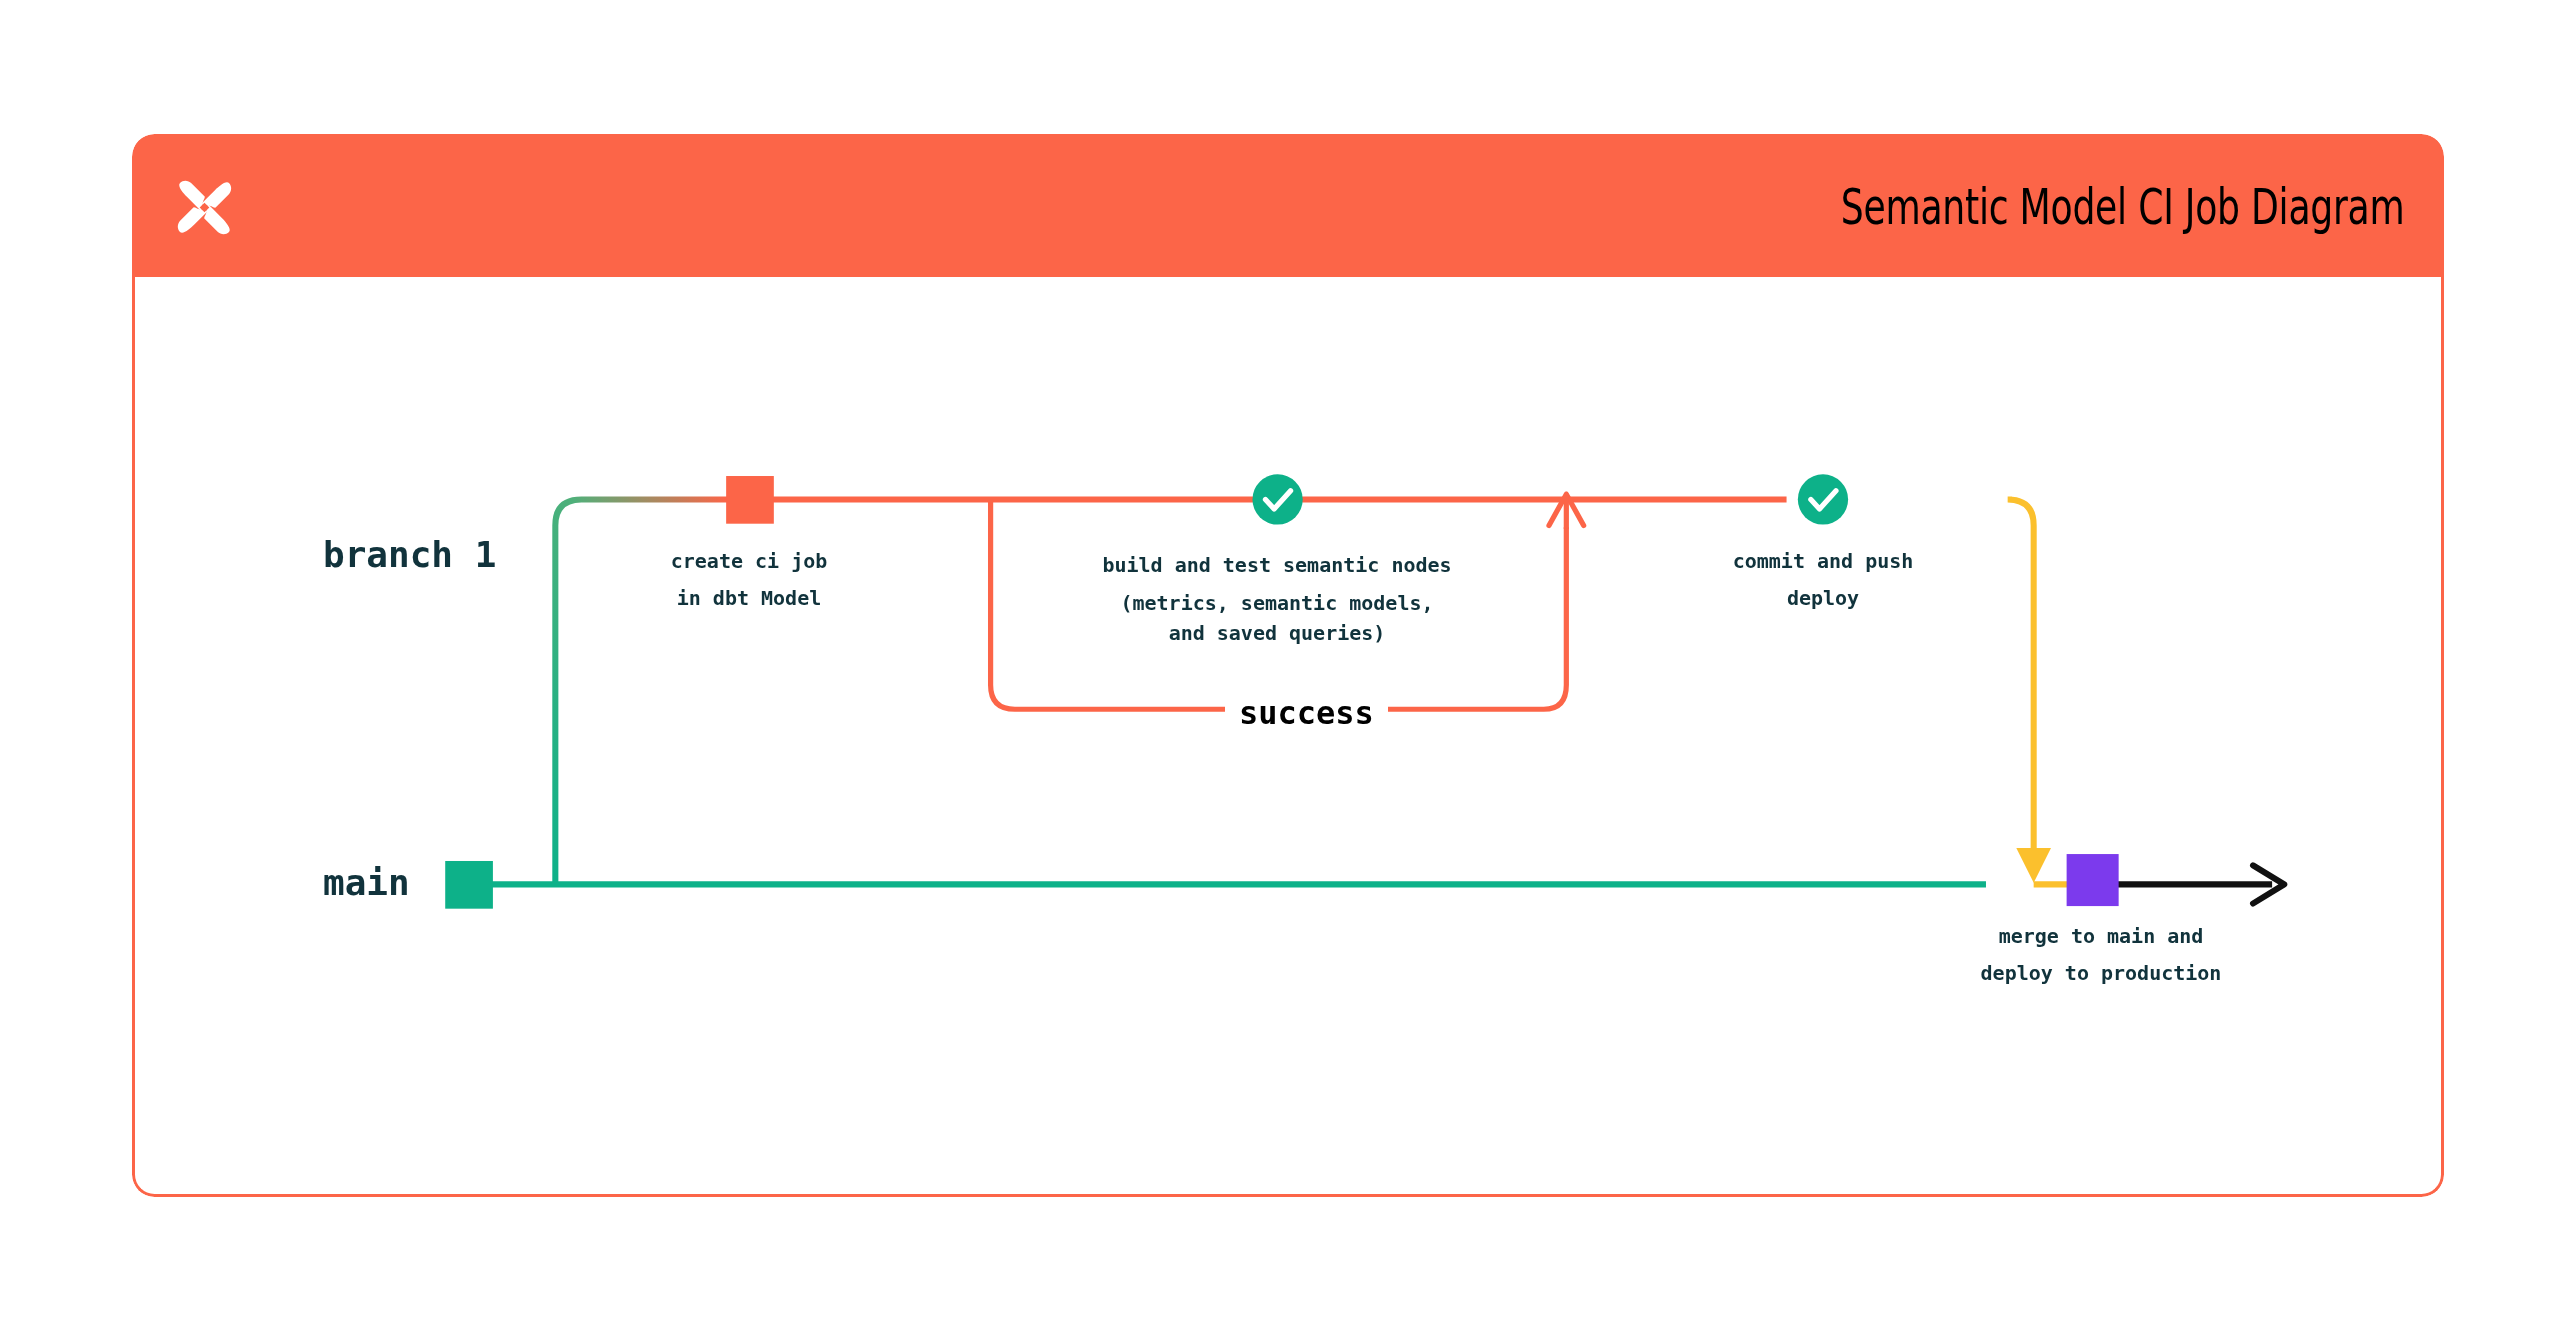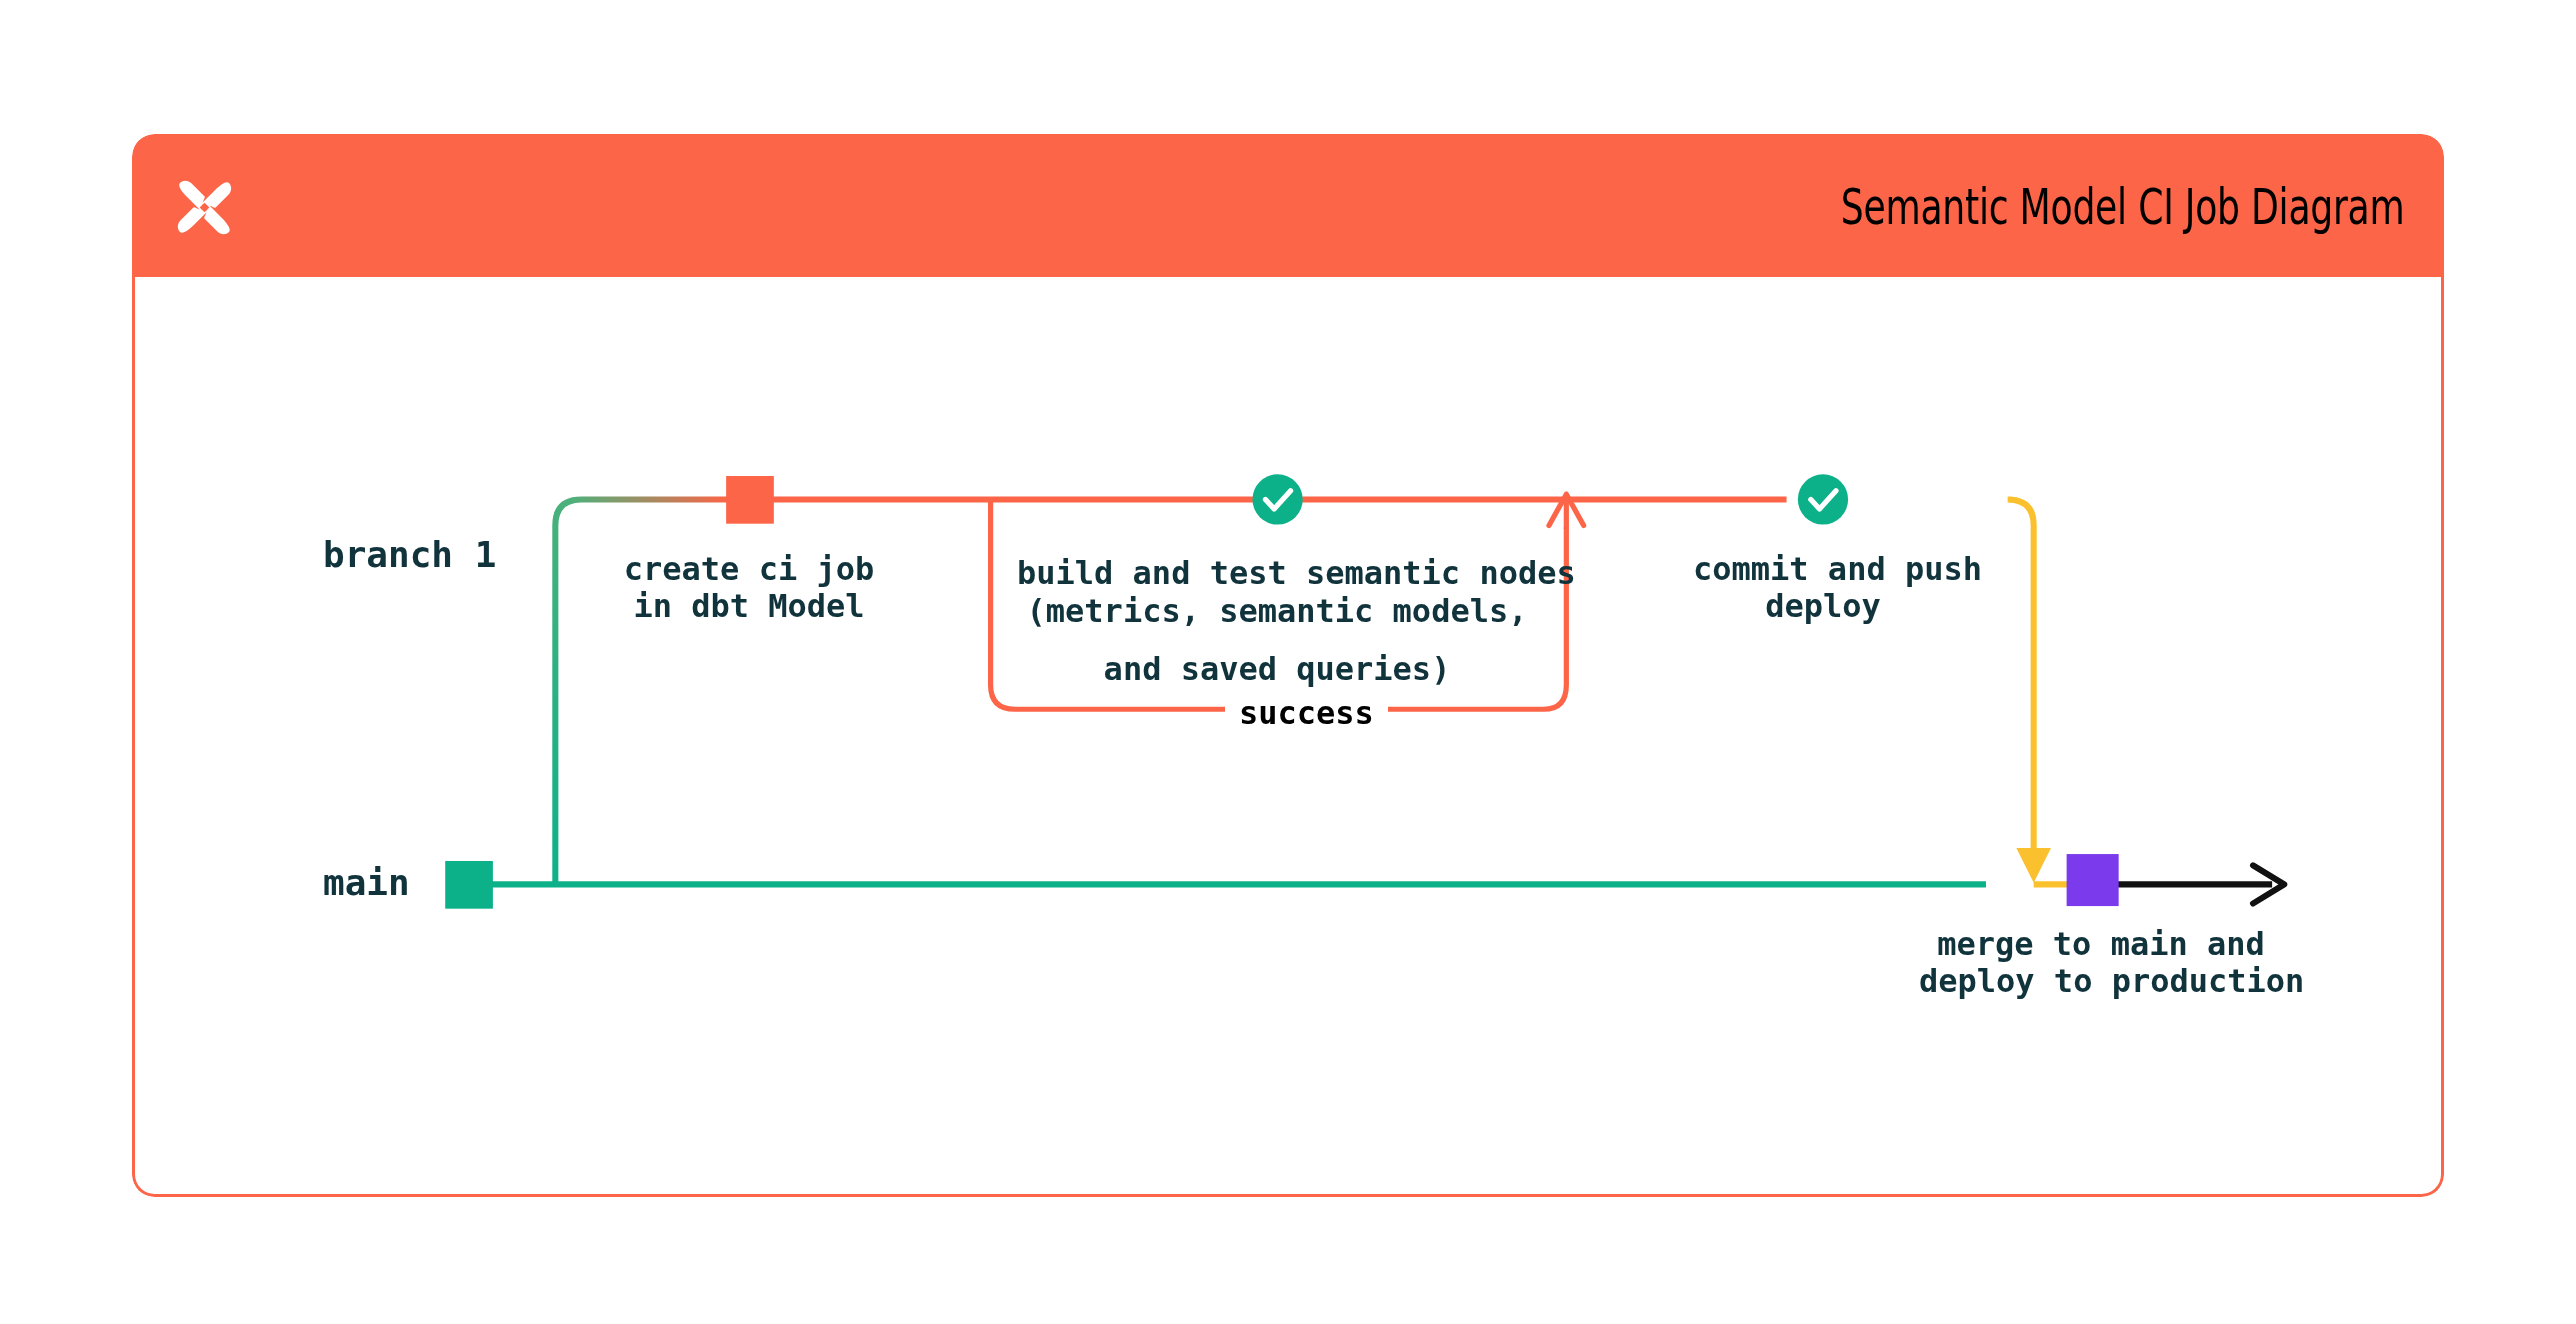--- a/index.html
+++ b/index.html
@@ -97,21 +97,21 @@
     white-space: pre;
     line-height: 1.33;
   }
 
   .branch-name {
     font-size: 36px;
     letter-spacing: 0px;
   }
 
   .node-label {
-    font-size: 32px;
+    font-size: 20px;
     text-align: center;
   }
 
   .success-label {
     position: absolute;
     color: #000000;
     font-family: "DejaVu Sans Mono", "Liberation Mono", monospace;
     font-weight: bold;
     font-size: 32px;
     background: #ffffff;
@@ -207,21 +207,21 @@
 
   <div class="lbl branch-name" style="left:323px; top:531px;">branch 1</div>
 
   <div class="lbl branch-name" style="left:323px; top:859px;">main</div>
 
   <div class="lbl node-label" style="left:619px; top:548px; width:260px;">create ci job</div>
   <div class="lbl node-label" style="left:619px; top:585px; width:260px;">in dbt Model</div>
 
   <div class="lbl node-label" style="left:1017px; top:552px; width:520px;">build and test semantic nodes</div>
   <div class="lbl node-label" style="left:1017px; top:590px; width:520px;">(metrics, semantic models,</div>
-  <div class="lbl node-label" style="left:1017px; top:648px; width:520px;text-align:center;">and saved queries)</div>
+  <div class="lbl node-label" style="left:1017px; top:620px; width:520px;text-align:center;">and saved queries)</div>
 
   <div class="lbl node-label" style="left:1693px; top:548px; width:260px;">commit and push</div>
   <div class="lbl node-label" style="left:1693px; top:585px; width:260px;">deploy</div>
 
   <div class="lbl node-label" style="left:1919px; top:923px; width:364px;">merge to main and</div>
   <div class="lbl node-label" style="left:1919px; top:960px; width:364px;">deploy to production</div>
 
   <div class="success-label" style="left:1225px; top:694px;">success</div>
 
 </div>

